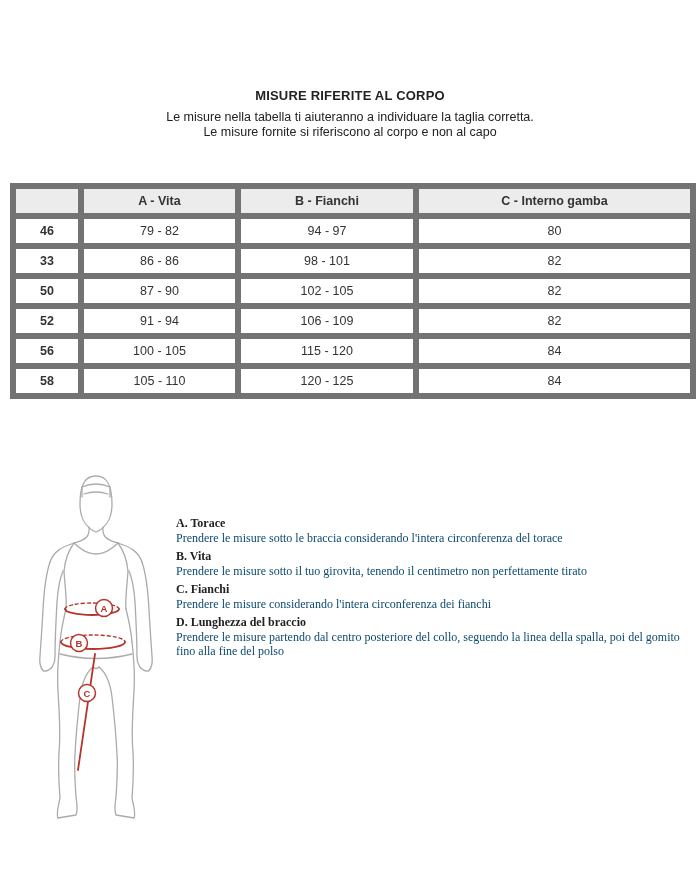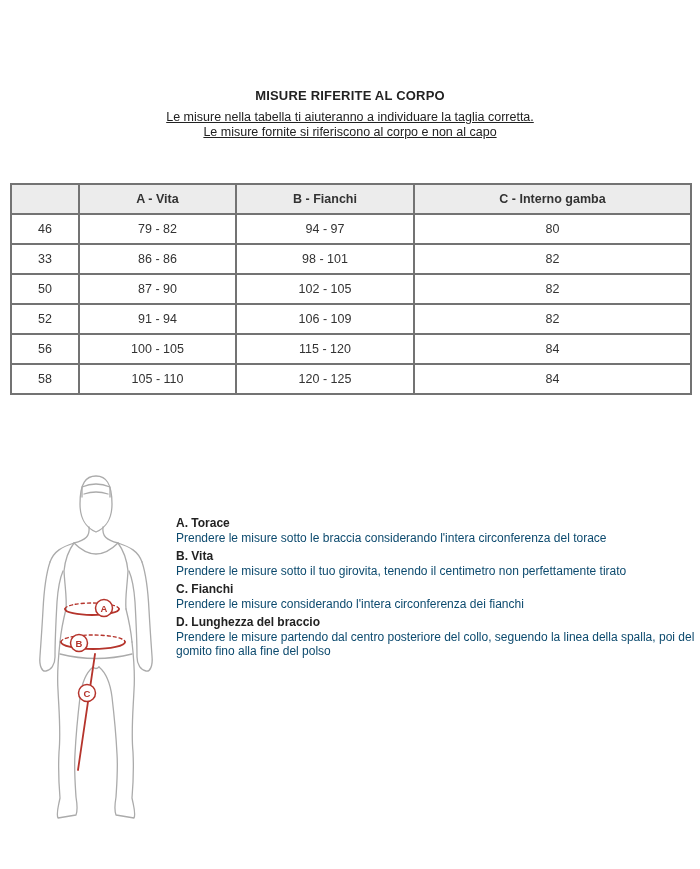--- a/index.html
+++ b/index.html
@@ -28,70 +28,70 @@
     font-size: 13px;
     font-weight: bold;
     color: #222;
     letter-spacing: 0.2px;
     margin-bottom: 7px;
   }
   .hdr .subtitle {
     font-size: 12.5px;
     color: #222;
     line-height: 15px;
-    text-decoration: underline;
   }
 
   
   .size-table-wrap {
     position: absolute;
     left: 10px;
     top: 183px;
     width: 680px;
   }
   table.size-table {
     width: 680px;
     border-collapse: collapse;
     table-layout: fixed;
     font-size: 12.5px;
     color: #333;
   }
   table.size-table th, table.size-table td {
-    border: 2px solid #737373;
+    border: 6px solid #737373;
     text-align: center;
     vertical-align: middle;
     height: 30px;
     padding: 0 4px;
     overflow: hidden;
     white-space: nowrap;
   }
   table.size-table thead th {
     background: #ececec;
     font-weight: bold;
     color: #333;
   }
   table.size-table td.size-cell {
-    font-weight: normal;
+    font-weight: bold;
   }
 
   
   .figure-wrap {
     position: absolute;
     left: 30px;
     top: 470px;
     width: 145px;
     height: 355px;
   }
 
   
   .guide {
     position: absolute;
     left: 176px;
     top: 516px;
     width: 520px;
+    font-family: Liberation Serif, serif;
   }
   .guide .section { margin-bottom: 4px; }
   .guide .heading {
     font-size: 12px;
     font-weight: bold;
     color: #222;
     line-height: 15px;
   }
   .guide .text {
     font-size: 12px;

